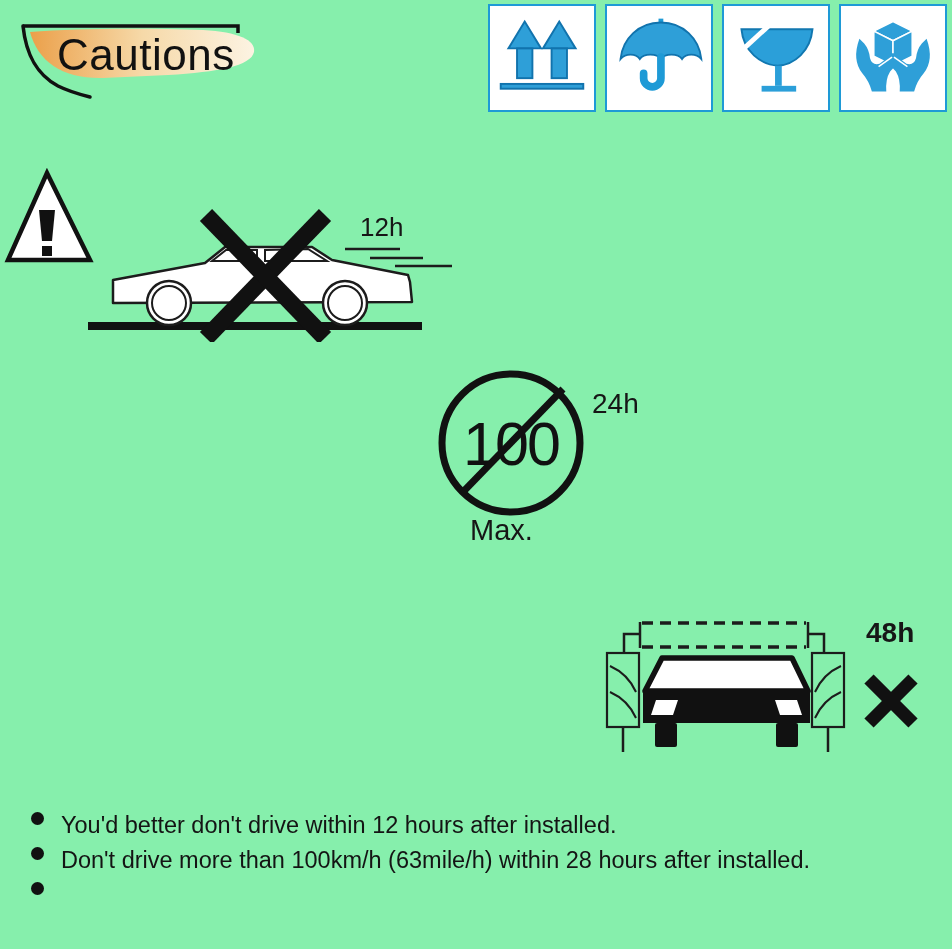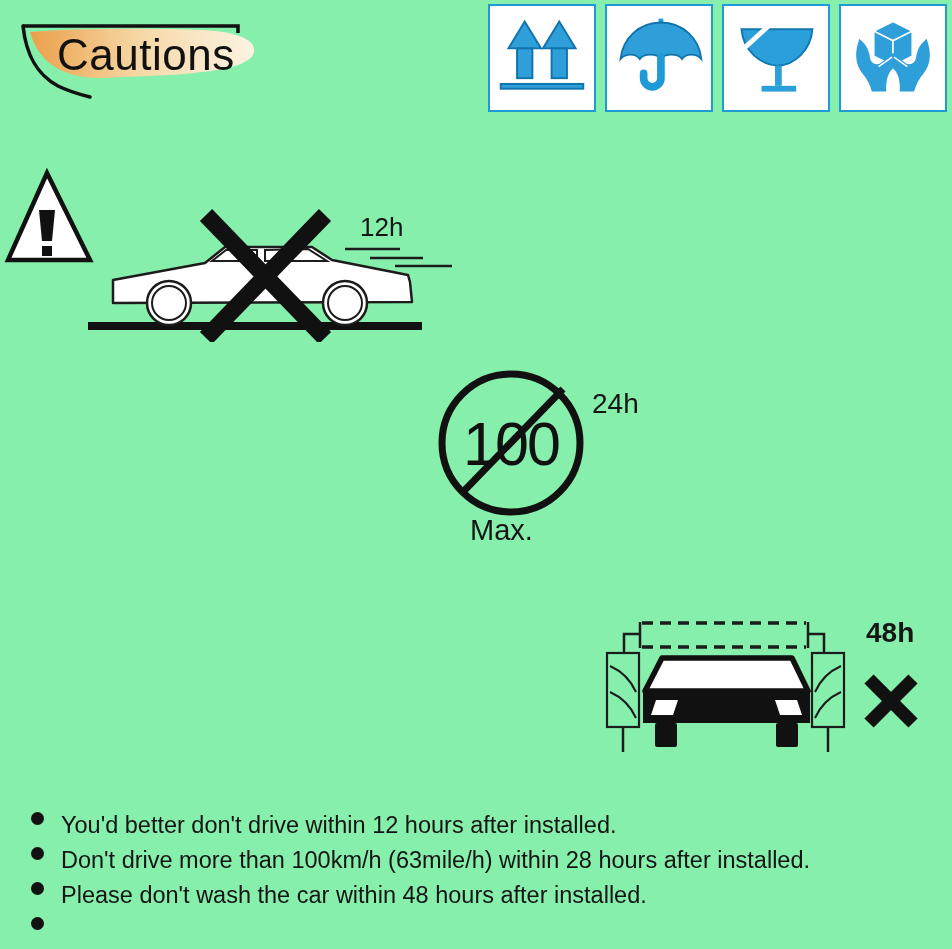--- a/index.html
+++ b/index.html
@@ -163,20 +163,16 @@
     <div class="note">
       <span class="note-dot"></span>
       <span class="note-text">You'd better don't drive within 12 hours after installed.</span>
     </div>
     <div class="note">
       <span class="note-dot"></span>
       <span class="note-text">Don't drive more than 100km/h (63mile/h) within 28 hours after installed.</span>
     </div>
     <div class="note">
       <span class="note-dot"></span>
-      <span class="note-text">Please don't wash the car within 48 hours after installed.</span>
-    </div>
-    <div class="note">
-      <span class="note-dot"></span>
     </div>
   </div>
 
 </div>
 
 </body></html>

